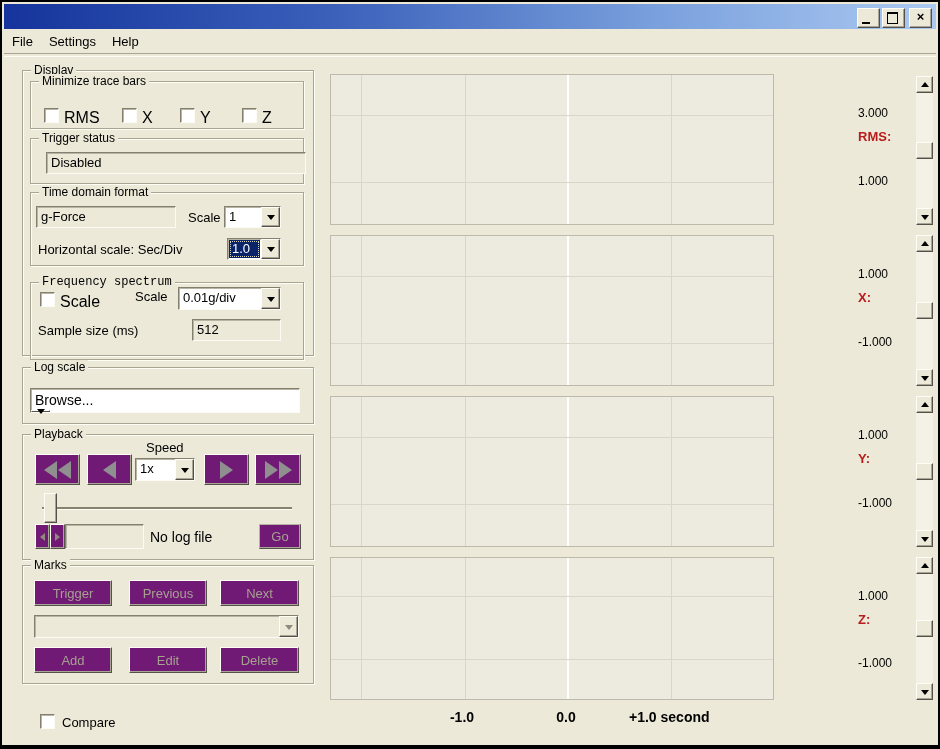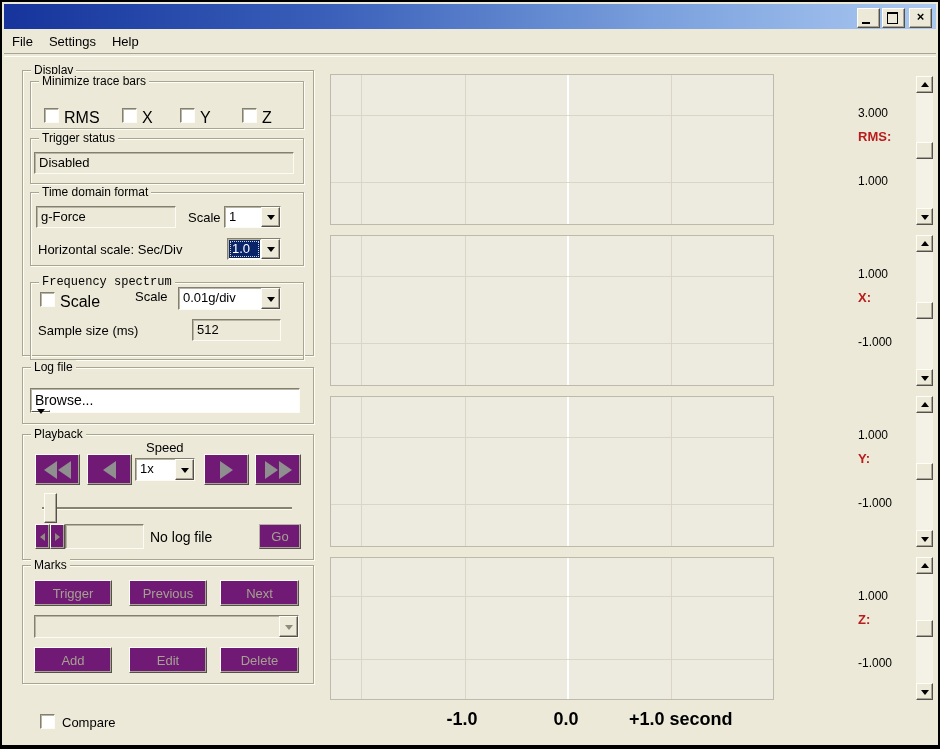--- a/index.html
+++ b/index.html
@@ -72,21 +72,21 @@
   .sb-btn{position:absolute;left:0;width:17px;height:17px;background:#ece9d8;cursor:pointer;
     border:1px solid;border-color:#fffef6 #55514a #55514a #fffef6;box-shadow:inset -1px -1px 0 #a8a496;box-sizing:border-box;}
   .sb-btn.up{top:0;} .sb-btn.down{bottom:0;}
   .sb-tri-up{position:absolute;left:50%;top:50%;margin:-3px 0 0 -4px;width:0;height:0;
     border-left:4px solid transparent;border-right:4px solid transparent;border-bottom:5px solid #000;}
   .sb-tri-down{position:absolute;left:50%;top:50%;margin:-2px 0 0 -4px;width:0;height:0;
     border-left:4px solid transparent;border-right:4px solid transparent;border-top:5px solid #000;}
   .sb-thumb{position:absolute;left:0;width:17px;height:17px;top:50%;margin-top:-9px;background:#ece9d8;cursor:grab;
     border:1px solid;border-color:#fffef6 #55514a #55514a #fffef6;box-shadow:inset -1px -1px 0 #a8a496;box-sizing:border-box;}
   
-  .taxis{position:absolute;font-size:18px;font-weight:bold;color:#000;white-space:nowrap;}
+  .taxis{position:absolute;font-size:14px;font-weight:bold;color:#000;white-space:nowrap;}
   .taxis.ctr{transform:translateX(-50%);}
 </style>
 </head>
 <body>
 
 <div class="win">
   <div class="frame">
 
     <div class="titlebar">
       <div class="caption-buttons">
@@ -121,21 +121,21 @@
     <span class="checkbox" style="left:120px;top:106px;"></span>
     <span class="lbl" style="left:140px;top:107px;">X</span>
     <span class="checkbox" style="left:178px;top:106px;"></span>
     <span class="lbl" style="left:198px;top:107px;">Y</span>
     <span class="checkbox" style="left:240px;top:106px;"></span>
     <span class="lbl" style="left:260px;top:107px;">Z</span>
 
     <div class="group" style="left:28px;top:136px;width:272px;height:44px;">
       <span class="legend">Trigger status</span>
     </div>
-    <div class="field" style="left:32px;top:150px;width:260px;height:22px;">Disabled</div>
+    <div class="field" style="left:44px;top:150px;width:260px;height:22px;">Disabled</div>
 
     <div class="group" style="left:28px;top:190px;width:272px;height:72px;">
       <span class="legend">Time domain format</span>
     </div>
     <div class="field" style="left:34px;top:204px;width:140px;height:22px;">g-Force</div>
     <span class="lbl" style="left:186px;top:208px;font-size:13px;">Scale</span>
     <div class="combo" style="left:222px;top:204px;width:57px;height:22px;">
       <span class="combo-text">1</span>
       <span class="combo-btn">
           <span class="arrow-down"></span>
@@ -158,21 +158,21 @@
     <div class="combo" style="left:176px;top:285px;width:103px;height:23px;">
       <span class="combo-text">0.01g/div</span>
       <span class="combo-btn">
           <span class="arrow-down"></span>
         </span>
     </div>
     <span class="lbl" style="left:36px;top:321px;font-size:13px;">Sample size (ms)</span>
     <div class="field" style="left:190px;top:317px;width:89px;height:22px;">512</div>
 
     <div class="group" style="left:20px;top:365px;width:290px;height:55px;">
-      <span class="legend">Log file</span>
+      <span class="legend">Log scale</span>
     </div>
     <div class="combo" style="left:28px;top:386px;width:270px;height:25px;flex-direction:column;">
       <span class="combo-text" style="font-size:14px;padding-top:3px;">Browse...</span>
       <span class="combo-btn">
           <span class="arrow-down"></span>
         </span>
     </div>
 
     <div class="group" style="left:20px;top:432px;width:290px;height:124px;">
       <span class="legend">Playback</span>

